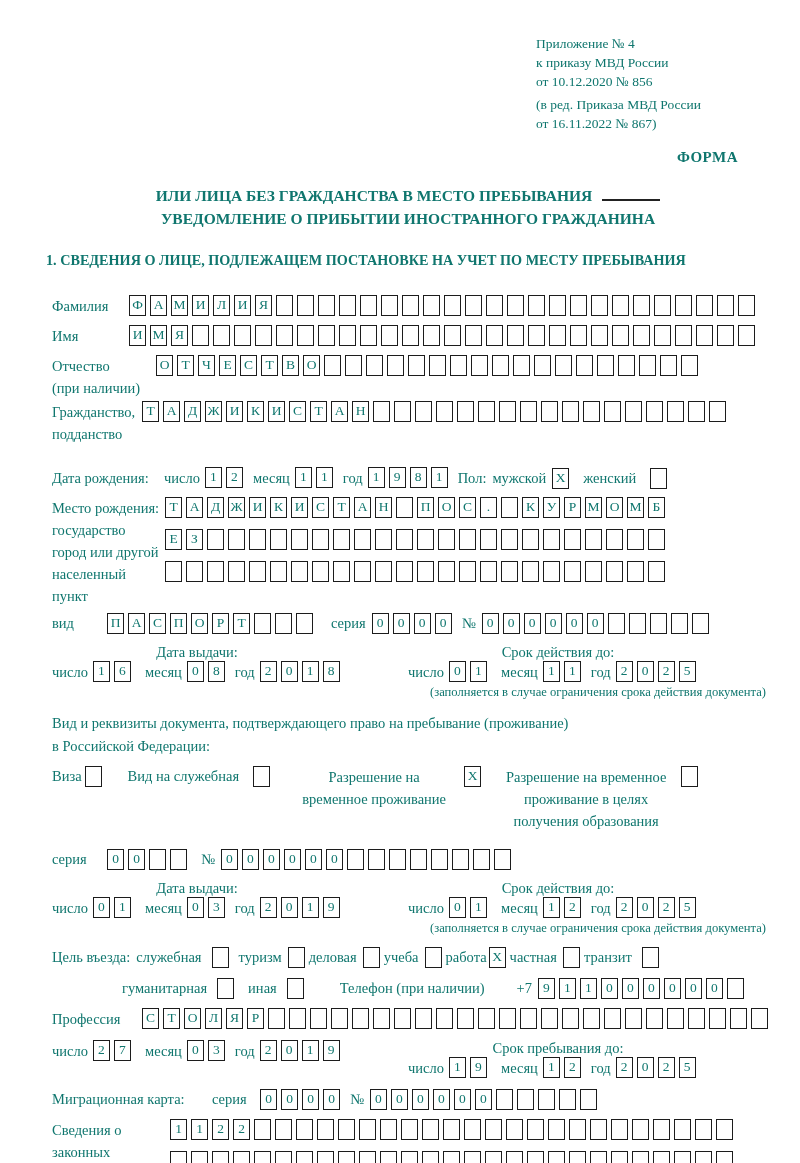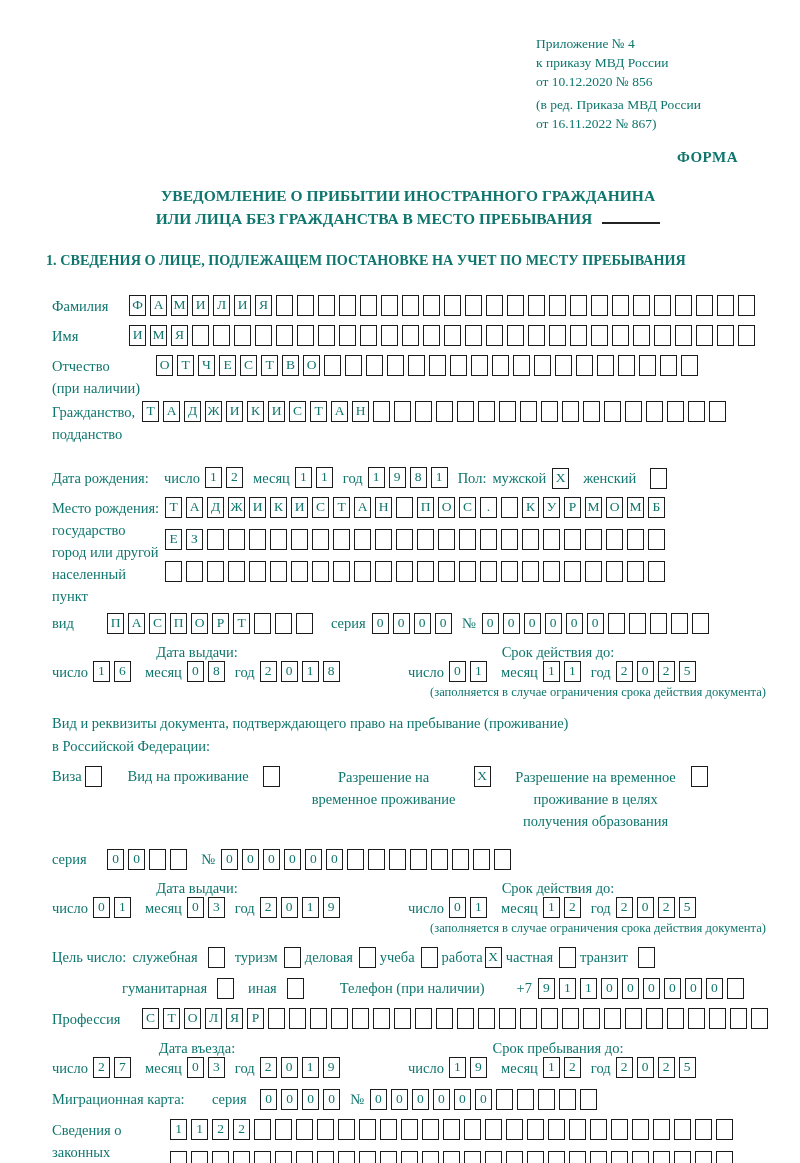--- a/index.html
+++ b/index.html
@@ -49,24 +49,24 @@
     <div>к приказу МВД России</div>
     <div>от 10.12.2020 № 856</div>
     <div class="gap"></div>
     <div>(в ред. Приказа МВД России</div>
     <div>от 16.11.2022 № 867)</div>
   </div>
 
   <div class="forma">ФОРМА</div>
 
   <div class="title">
-    <div>УВЕДОМЛЕНИЕ О ПРИБЫТИИ ИНОСТРАННОГО ГРАЖДАНИНА</div>
     <div>
       <span>ИЛИ ЛИЦА БЕЗ ГРАЖДАНСТВА В МЕСТО ПРЕБЫВАНИЯ</span><span class="blank-line"></span>
     </div>
+    <div>УВЕДОМЛЕНИЕ О ПРИБЫТИИ ИНОСТРАННОГО ГРАЖДАНИНА</div>
   </div>
 
   <div class="sec1">1. СВЕДЕНИЯ О ЛИЦЕ, ПОДЛЕЖАЩЕМ ПОСТАНОВКЕ НА УЧЕТ ПО МЕСТУ ПРЕБЫВАНИЯ</div>
 
   <div class="frow" style="margin-top:26px;">
     <span class="glabel w77">Фамилия</span>
     <span class="boxes">
         <span class="cb">Ф</span>
         <span class="cb">А</span>
         <span class="cb">М</span>
@@ -421,21 +421,21 @@
   </div>
 
   <div class="chkrow" style="margin-top:8px;">
     <div class="opt">
       <span class="optlbl">Виза</span>
       <span class="boxes" style="margin-left:3px;">
           <span class="cb"></span>
         </span>
     </div>
     <div class="opt" style="margin-left:22px;">
-      <span class="optlbl">Вид на проживание</span>
+      <span class="optlbl">Вид на служебная</span>
       <span class="boxes ml14">
           <span class="cb"></span>
         </span>
     </div>
     <div class="opt" style="margin-left:20px;">
       <span class="optlbl center" style="width:160px;">Разрешение на временное проживание</span>
       <span class="boxes ml10">
           <span class="cb">X</span>
         </span>
     </div>
@@ -516,21 +516,21 @@
             <span class="cb">0</span>
             <span class="cb">2</span>
             <span class="cb">5</span>
           </span>
       </div>
     </div>
   </div>
   <div class="note">(заполняется в случае ограничения срока действия документа)</div>
 
   <div class="frow" style="margin-top:10px;align-items:center;">
-    <span class="glabel">Цель число:</span>
+    <span class="glabel">Цель въезда:</span>
     <div class="opt ml6">
       <span class="optlbl">служебная</span>
       <span class="boxes ml10">
           <span class="cb"></span>
         </span>
     </div>
     <div class="opt ml6">
       <span class="optlbl">туризм</span>
       <span class="boxes ml6">
           <span class="cb"></span>
@@ -628,21 +628,20 @@
         <span class="cb"></span>
         <span class="cb"></span>
         <span class="cb"></span>
         <span class="cb"></span>
         <span class="cb"></span>
       </span>
   </div>
 
   <div class="dp">
     <div class="dp-col dp-left">
-      <div class="dp-head">Дата въезда:</div>
       <div class="dgrp">
         <span class="glabel">число</span>
         <span class="boxes">
             <span class="cb">2</span>
             <span class="cb">7</span>
           </span>
         <span class="glabel ml10">месяц</span>
         <span class="boxes">
             <span class="cb">0</span>
             <span class="cb">3</span>

